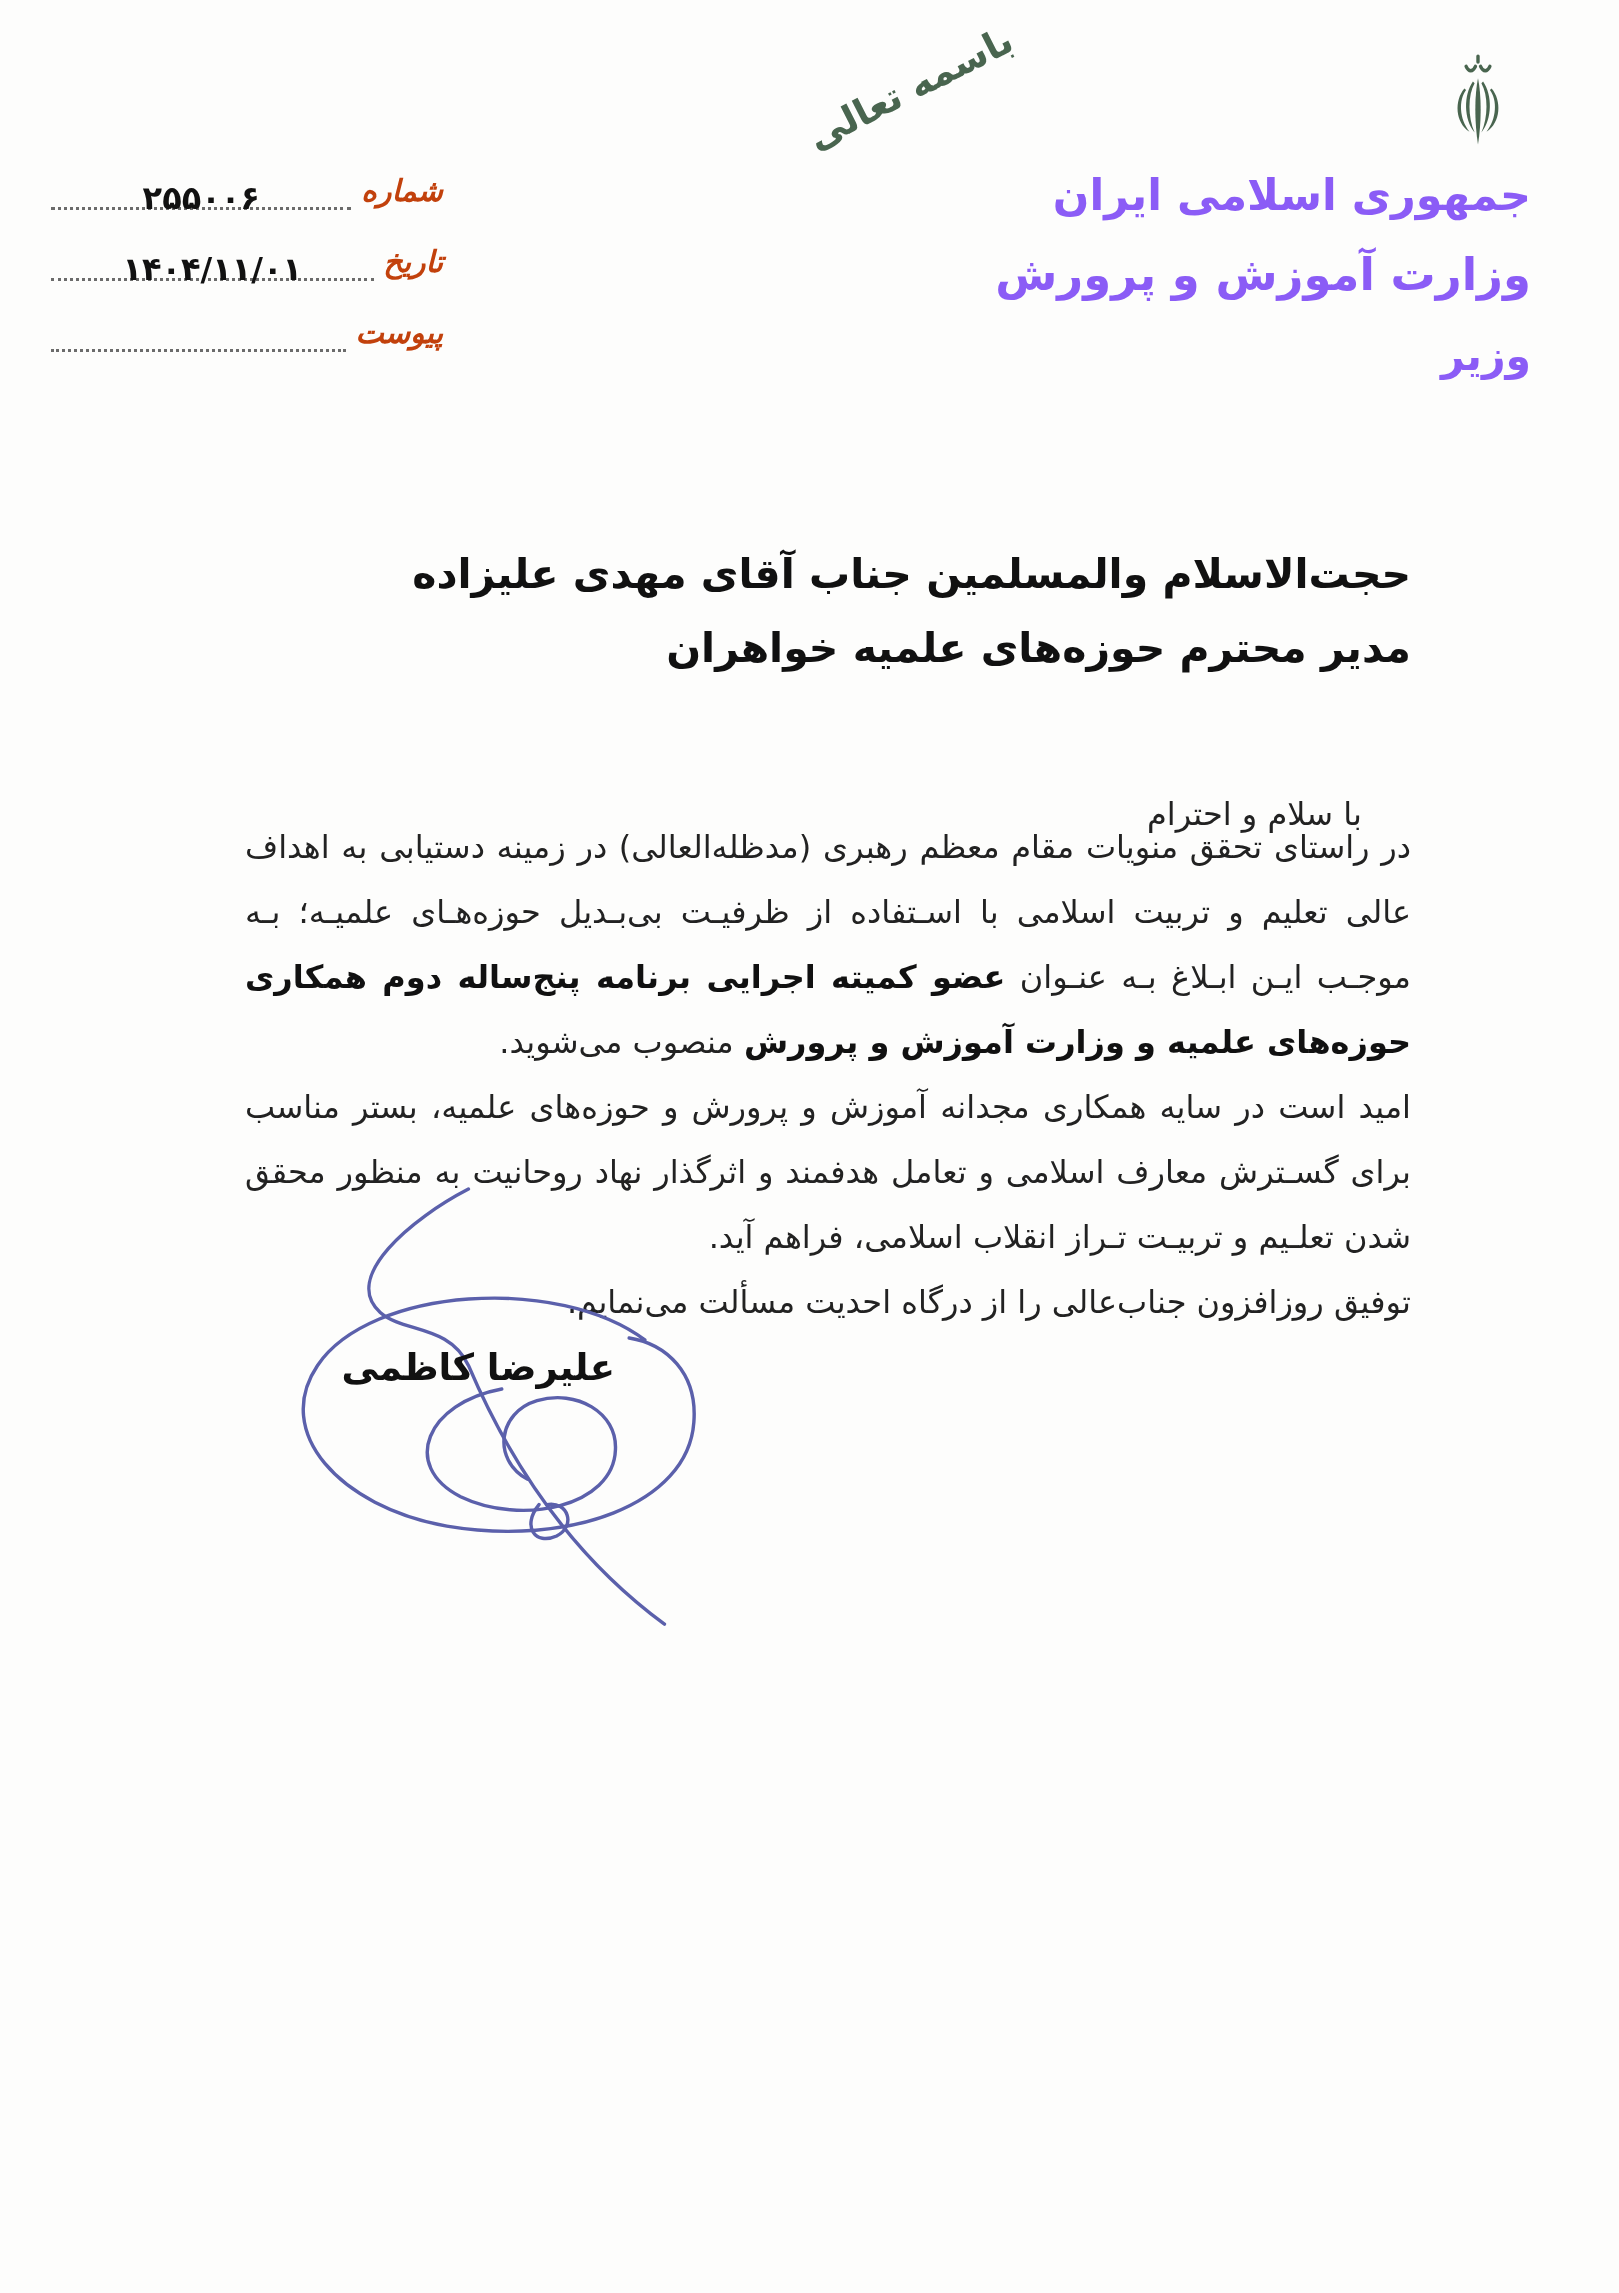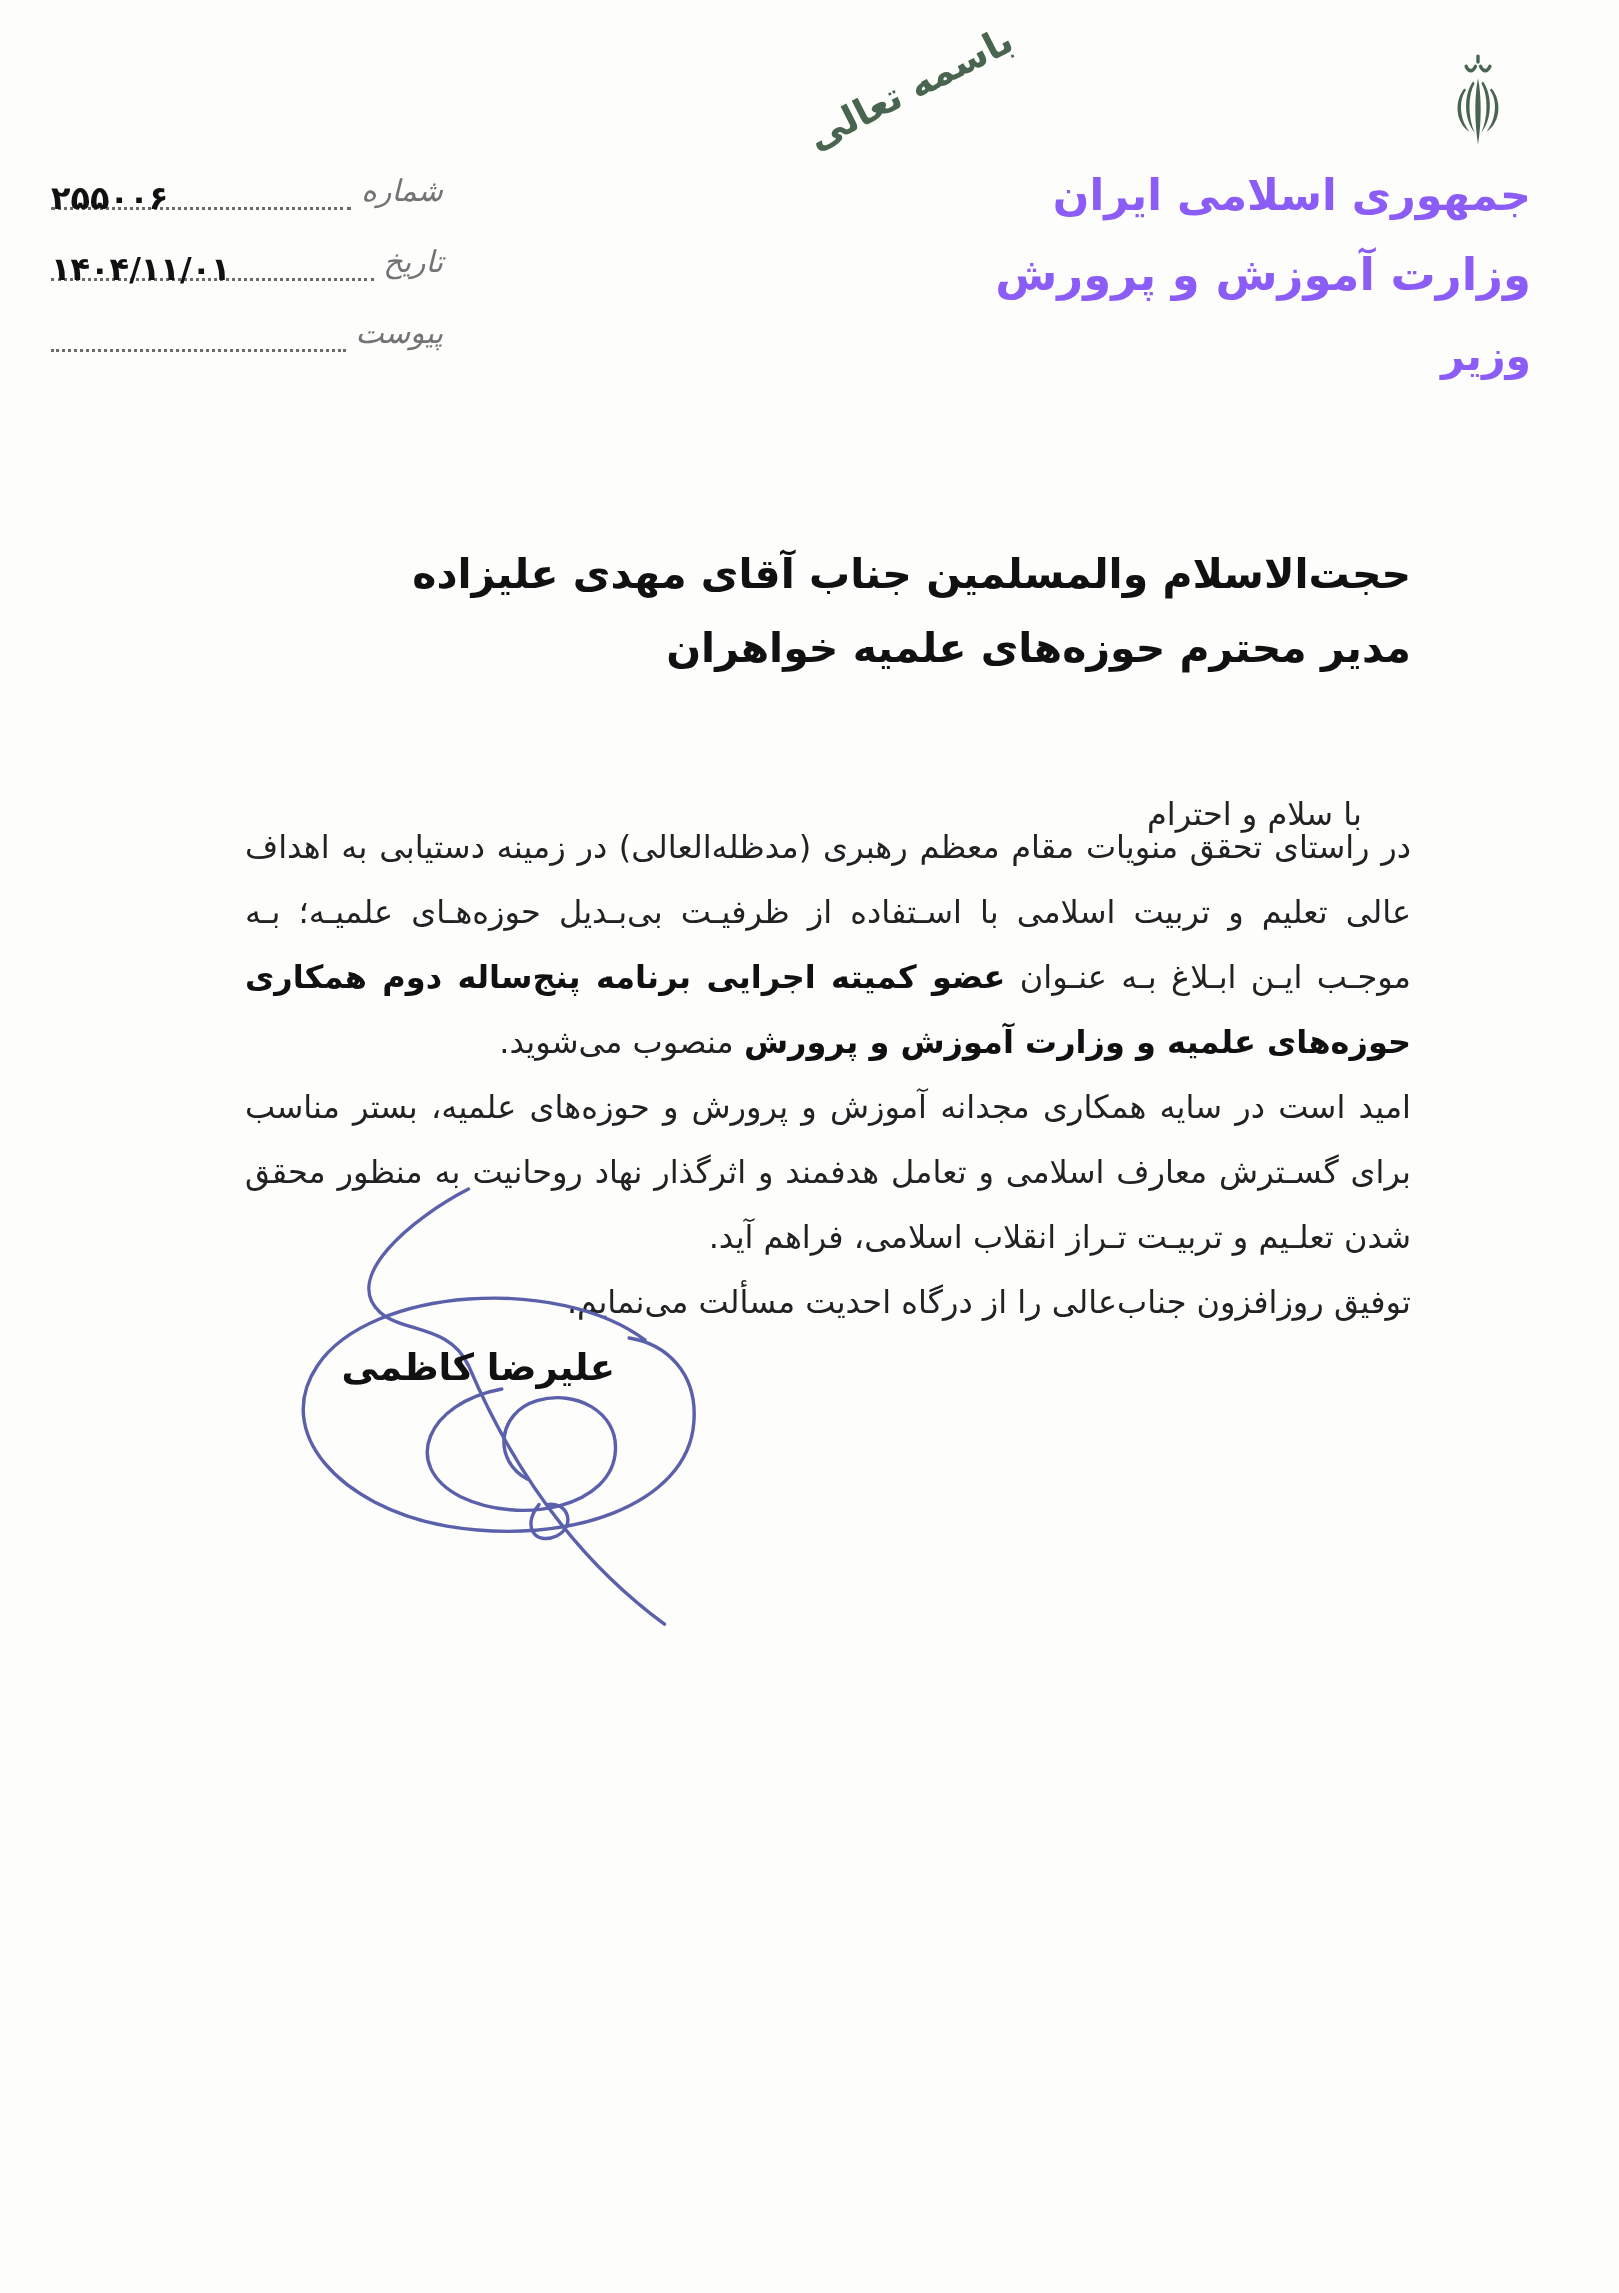--- a/index.html
+++ b/index.html
@@ -27,26 +27,26 @@
     color:#49654f;font-size:37px;font-weight:bold;direction:rtl;
     transform:rotate(-27deg);transform-origin:center;
     text-align:center;white-space:nowrap;
   }
   
   .meta-block{
     position:absolute;top:139px;left:51px;width:392px;direction:rtl;
   }
   .meta-row{display:flex;align-items:flex-end;height:71px;}
   .meta-label{
-    color:#737373;font-size:30px;font-weight:normal;font-style:italic;
+    color:#c2410c;font-size:30px;font-weight:bold;font-style:italic;
     padding-left:9.8px;white-space:nowrap;line-height:39px;
   }
   .meta-line{
     flex:1;border-bottom:3.9px dotted #6b6b6b;
-    text-align:left;height:45px;position:relative;
+    text-align:center;height:45px;position:relative;
   }
   .meta-value{
     position:absolute;left:0;right:0;bottom:-9.8px;
     font-size:32px;font-weight:bold;color:#111;
     letter-spacing:1px;white-space:nowrap;
   }
   
   .recipient{
     position:absolute;top:537px;right:208px;left:245px;
     direction:rtl;text-align:right;

